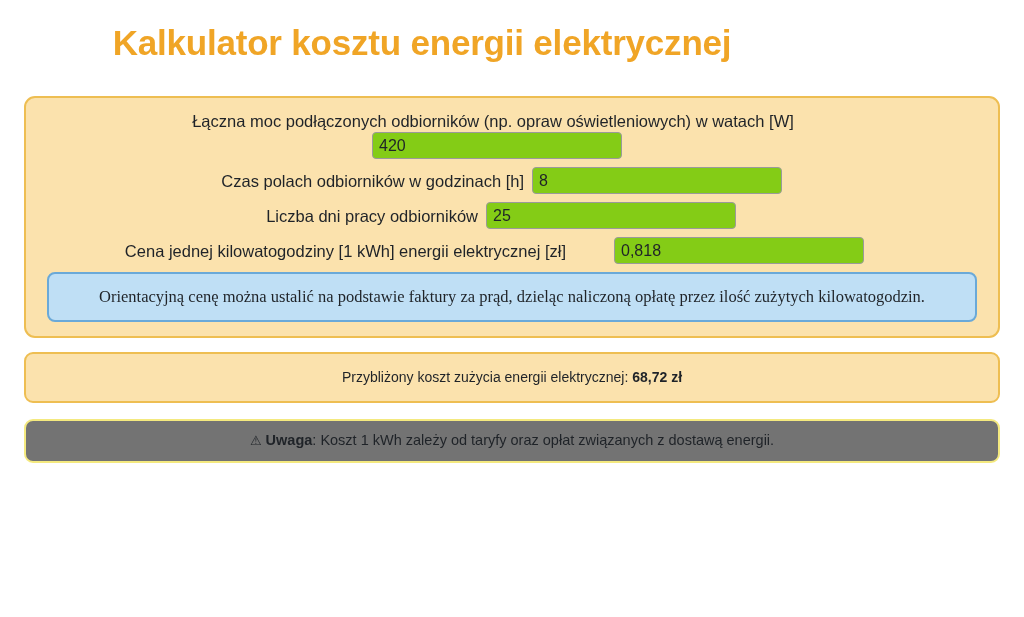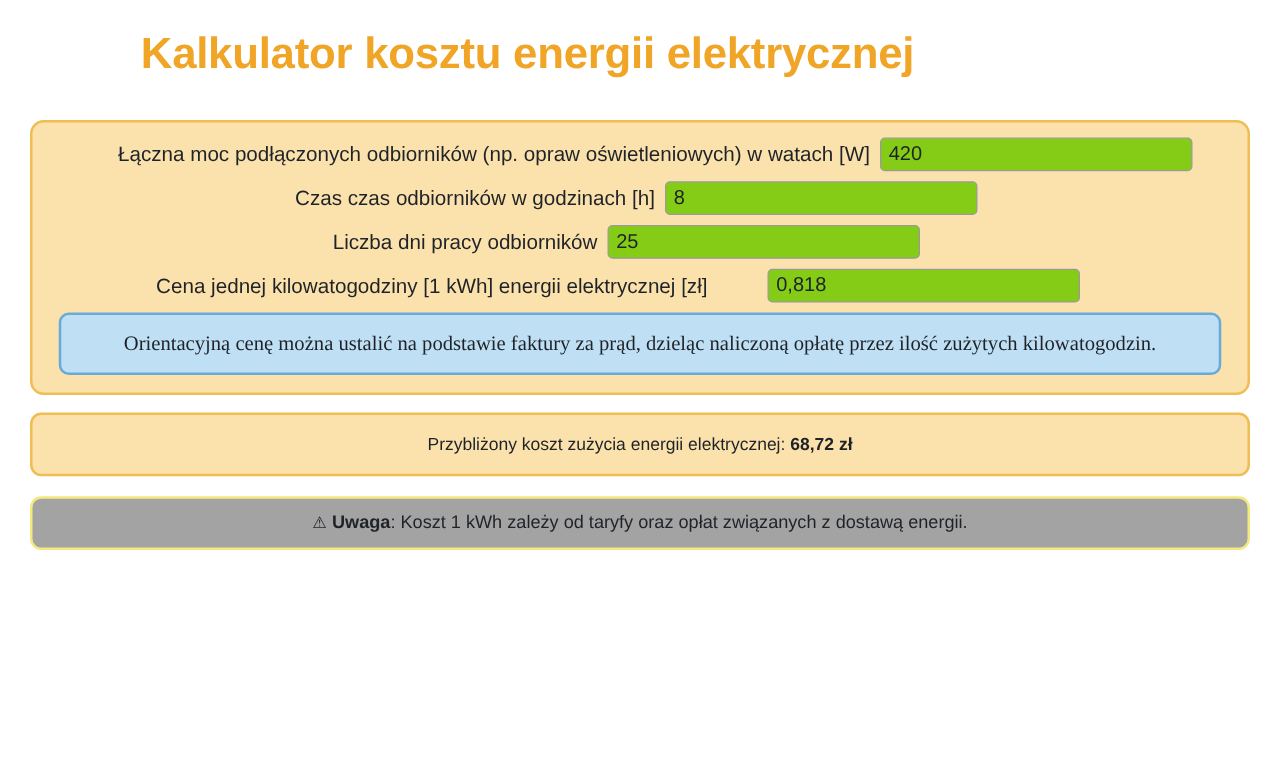--- a/index.html
+++ b/index.html
@@ -77,21 +77,21 @@
     height: 27px;
     background: #84cc16;
     border: 1px solid #9a9a9a;
     border-radius: 4px;
     font-family: "Liberation Sans", sans-serif;
     font-size: 16px;
     color: #1f2328;
     padding: 2px 6px;
     outline: none;
   }
-  .field-row.r1 { padding-right: 30px; }
+  .field-row.r1 { padding-right: 30px; flex-direction: column; }
   .field-row.r2 { padding-right: 202px; }
   .field-row.r3 { padding-right: 248px; }
   .field-row.r4 { padding-right: 120px; gap: 40px; }
 
   .note-box {
     box-sizing: border-box;
     background: #bfdff5;
     border: 2px solid #6aa9d8;
     border-radius: 8px;
     margin: 0 7px;
@@ -113,21 +113,21 @@
     text-align: center;
     font-size: 14px;
     line-height: 24px;
     color: #1f2328;
   }
   .result-bar .value { font-weight: bold; }
   .warn-bar {
     box-sizing: border-box;
     width: 976px;
     margin: 13px auto 14px auto;
-    background: #a3a3a3;
+    background: #737373;
     border: 2px solid #f4e97f;
     border-radius: 9px;
     padding: 9px 16px 10px 16px;
     text-align: center;
     font-size: 14.5px;
     line-height: 20px;
     color: #1f2328;
   }
   .warn-bar .warn-icon { font-size: 13px; }
   .warn-bar .warn-label { font-weight: bold; }
@@ -141,21 +141,21 @@
 
 
   <div class="form-panel">
 
     <div class="field-row r1">
       <label class="field-label">Łączna moc podłączonych odbiorników (np. opraw oświetleniowych) w watach [W]</label>
       <input class="field-input" type="text" value="420" style="">
     </div>
 
     <div class="field-row r2">
-      <label class="field-label">Czas czas odbiorników w godzinach [h]</label>
+      <label class="field-label">Czas polach odbiorników w godzinach [h]</label>
       <input class="field-input" type="text" value="8" style="">
     </div>
 
     <div class="field-row r3">
       <label class="field-label">Liczba dni pracy odbiorników</label>
       <input class="field-input" type="text" value="25" style="">
     </div>
 
     <div class="field-row r4">
       <label class="field-label">Cena jednej kilowatogodziny [1 kWh] energii elektrycznej [zł]</label>

